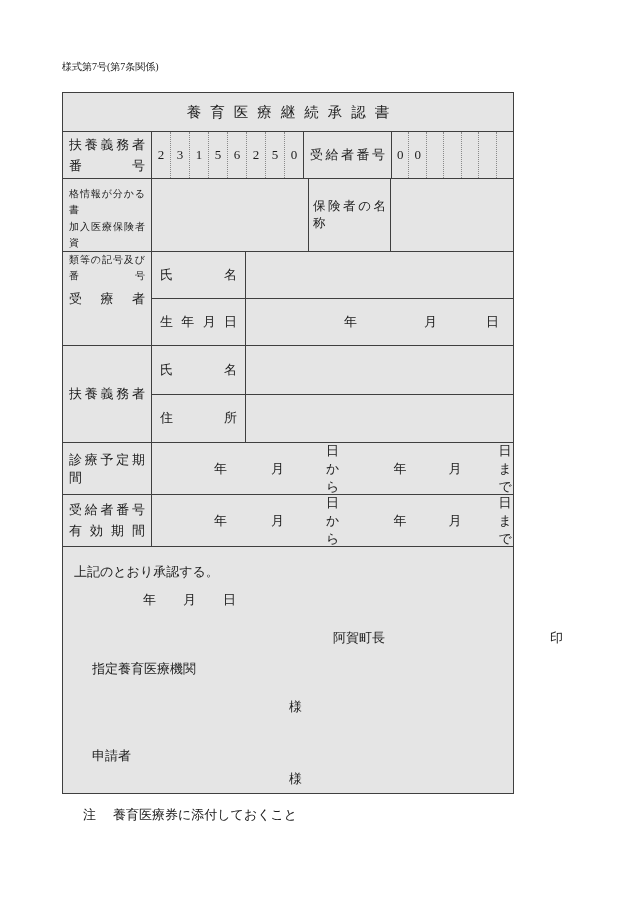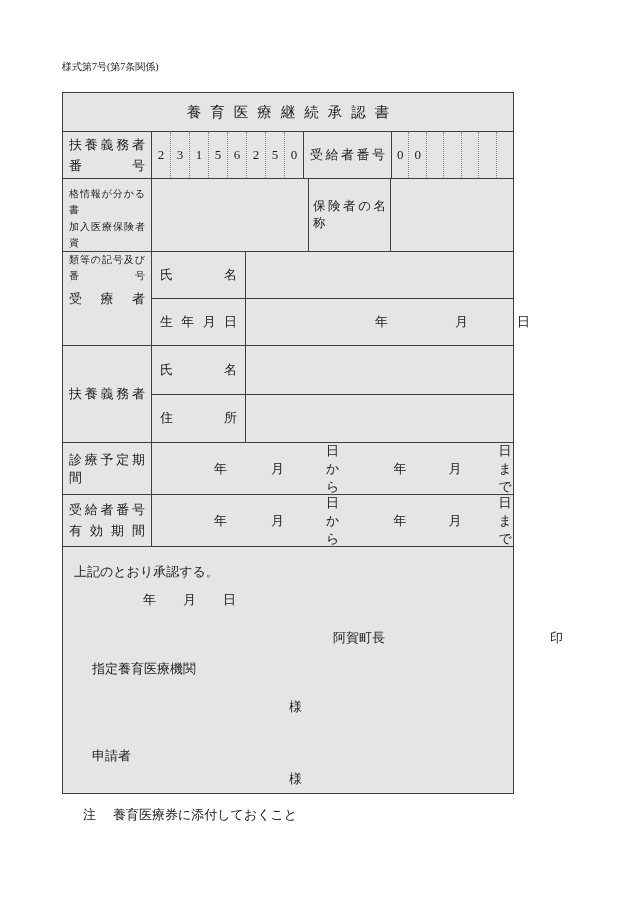--- a/index.html
+++ b/index.html
@@ -50,21 +50,21 @@
   }
   .blank-mid { width: 157px; border-right: 1px solid #3f3f3f; }
   .insurer-lbl { width: 82px; border-right: 1px solid #3f3f3f; display: flex; align-items: center; padding: 0 4px; font-size: 12.5px; }
   .blank-end { flex: 1; }
 
   
   .r4 { height: 94px; }
   .r5 { height: 97px; }
   .subcol { flex: 1; display: flex; flex-direction: column; }
   .subrow { display: flex; flex: 1; }
-  .subrow + .subrow { border-top: 1px solid #3f3f3f; gap: 31px; }
+  .subrow + .subrow { border-top: 1px solid #3f3f3f; }
   .sub-lbl { width: 94px; border-right: 1px solid #3f3f3f; display: flex; align-items: center; padding: 0 8px; }
   .sub-val { flex: 1; position: relative; }
   .ymd span { position: absolute; top: 50%; transform: translateY(-50%); }
   .ymd .p0 { left: 98px; } .ymd .p1 { left: 178px; } .ymd .p2 { left: 240px; }
 
   
   .r6, .r7 { height: 52px; }
   .period-val { flex: 1; display: flex; align-items: center; }
   .period-val .s0 { margin-left: 62px; }
   .period-val .s1 { margin-left: 44px; }

